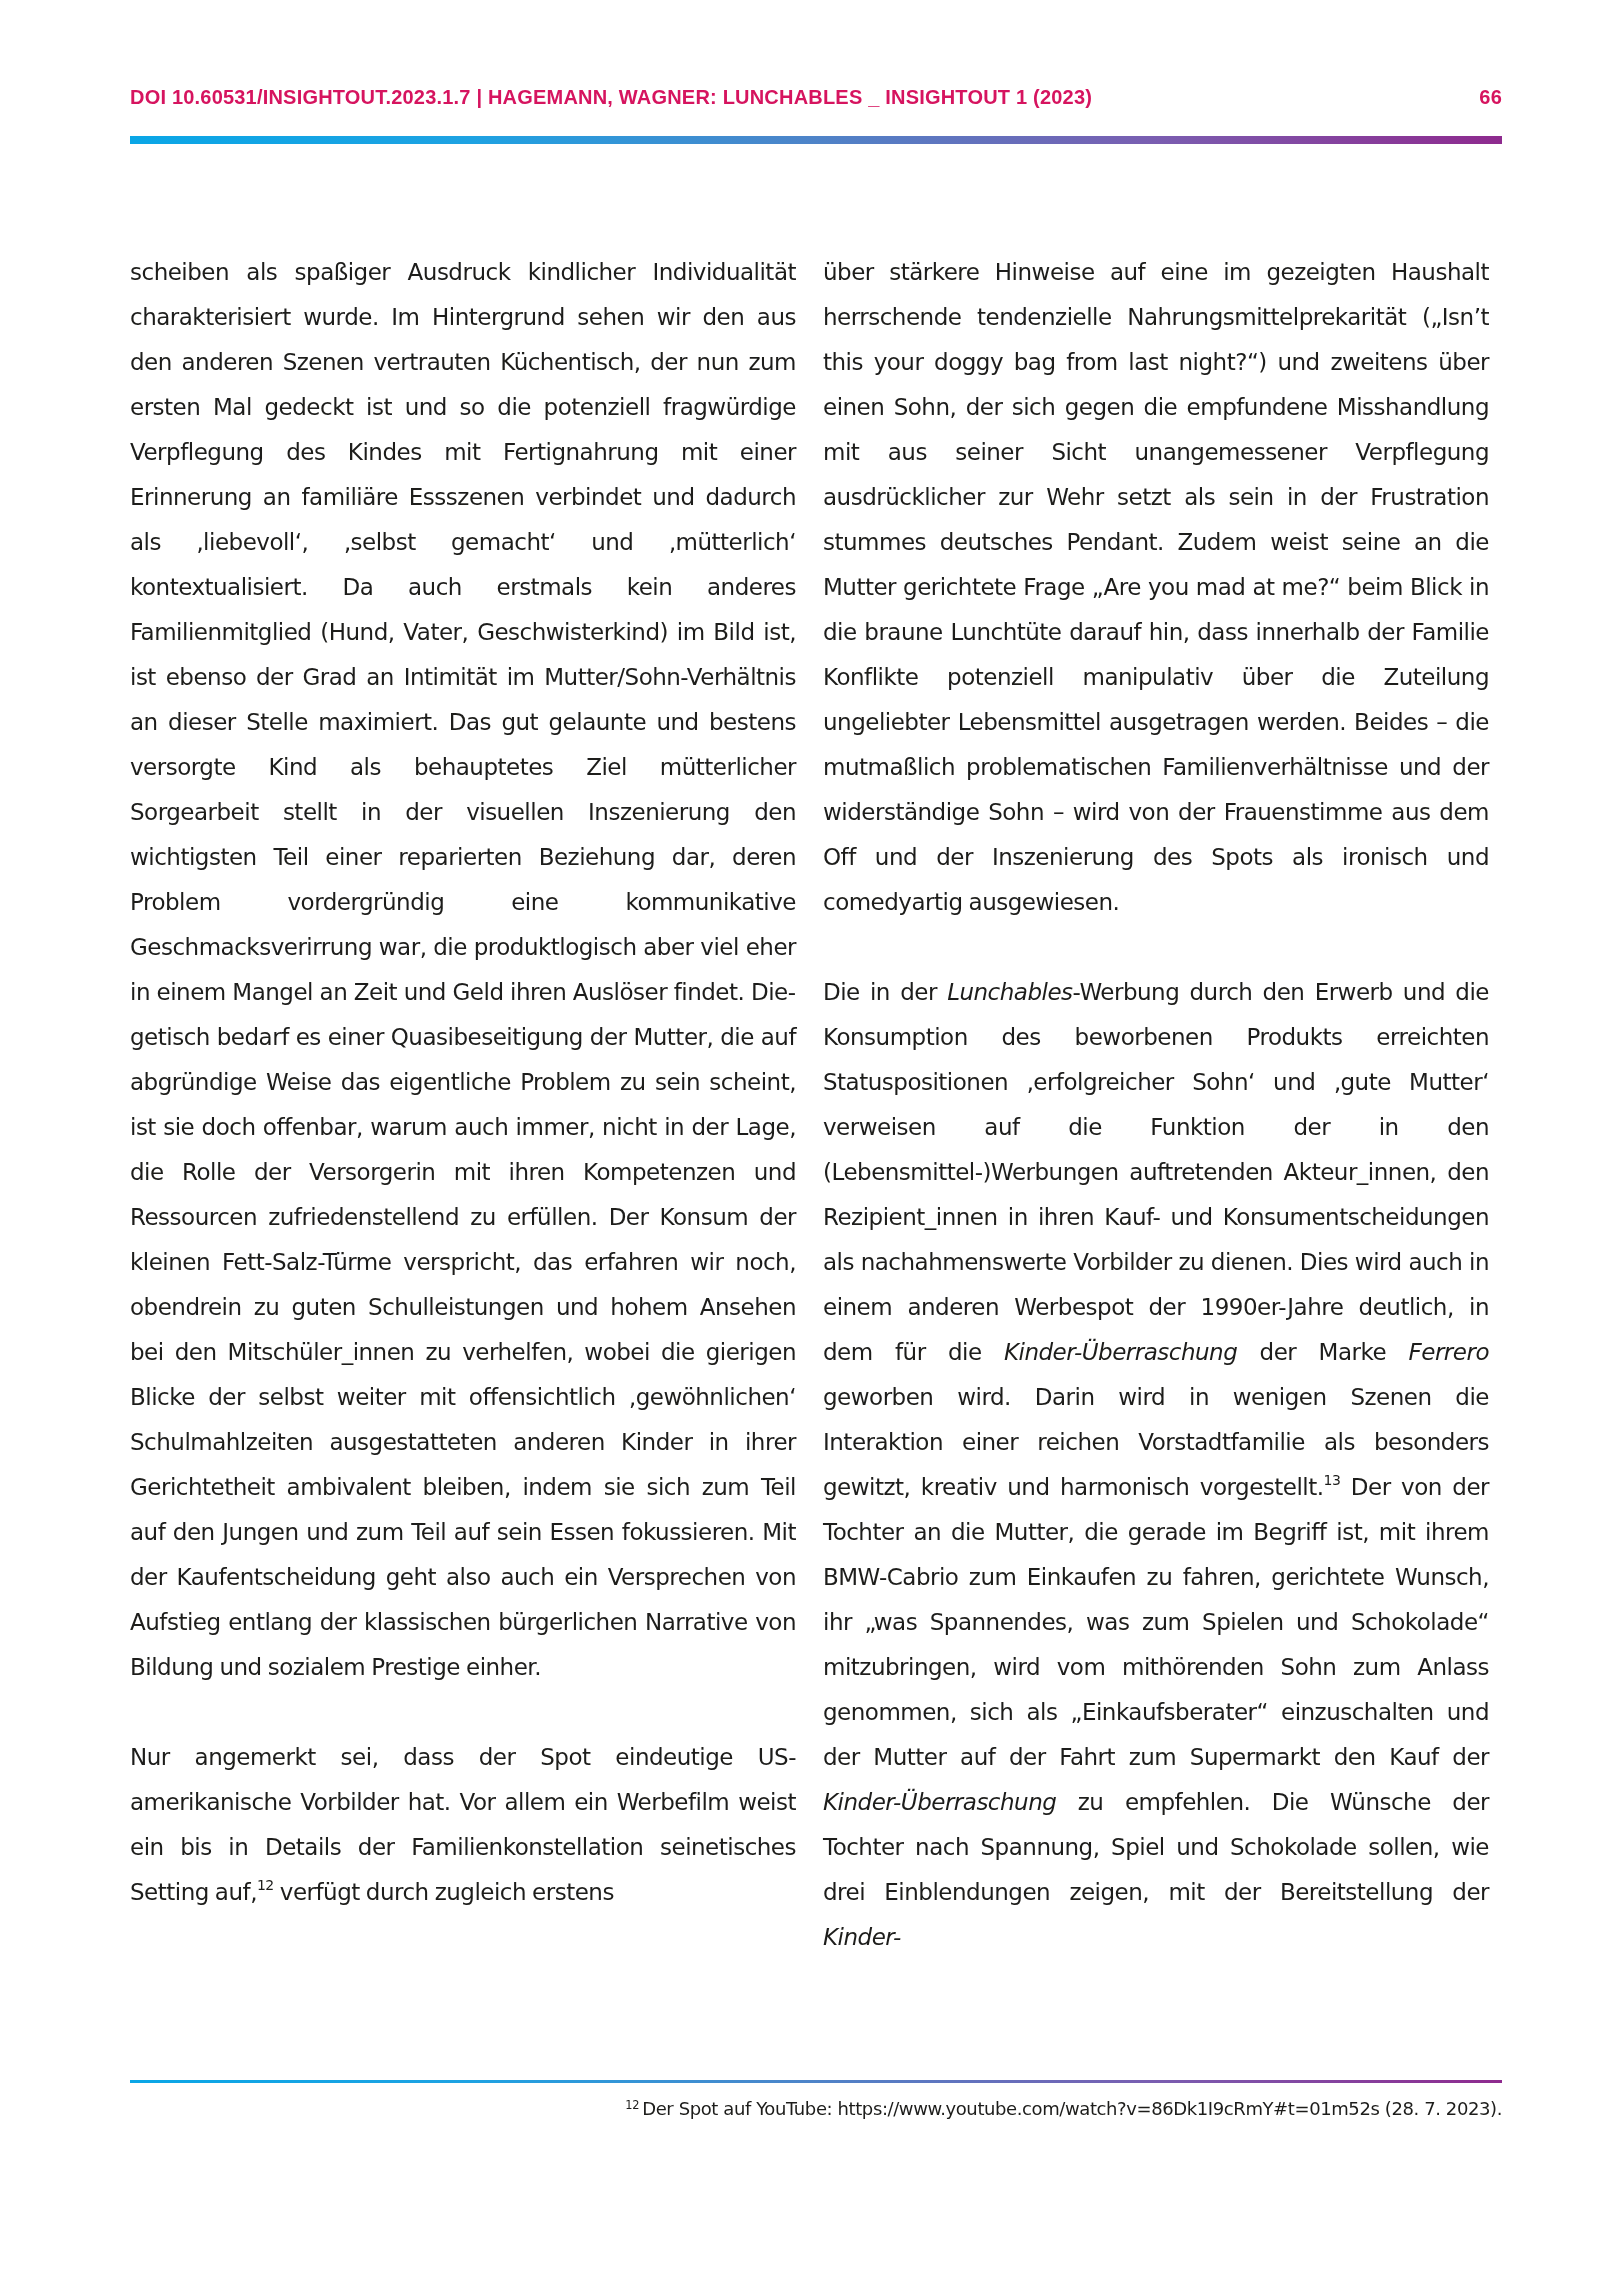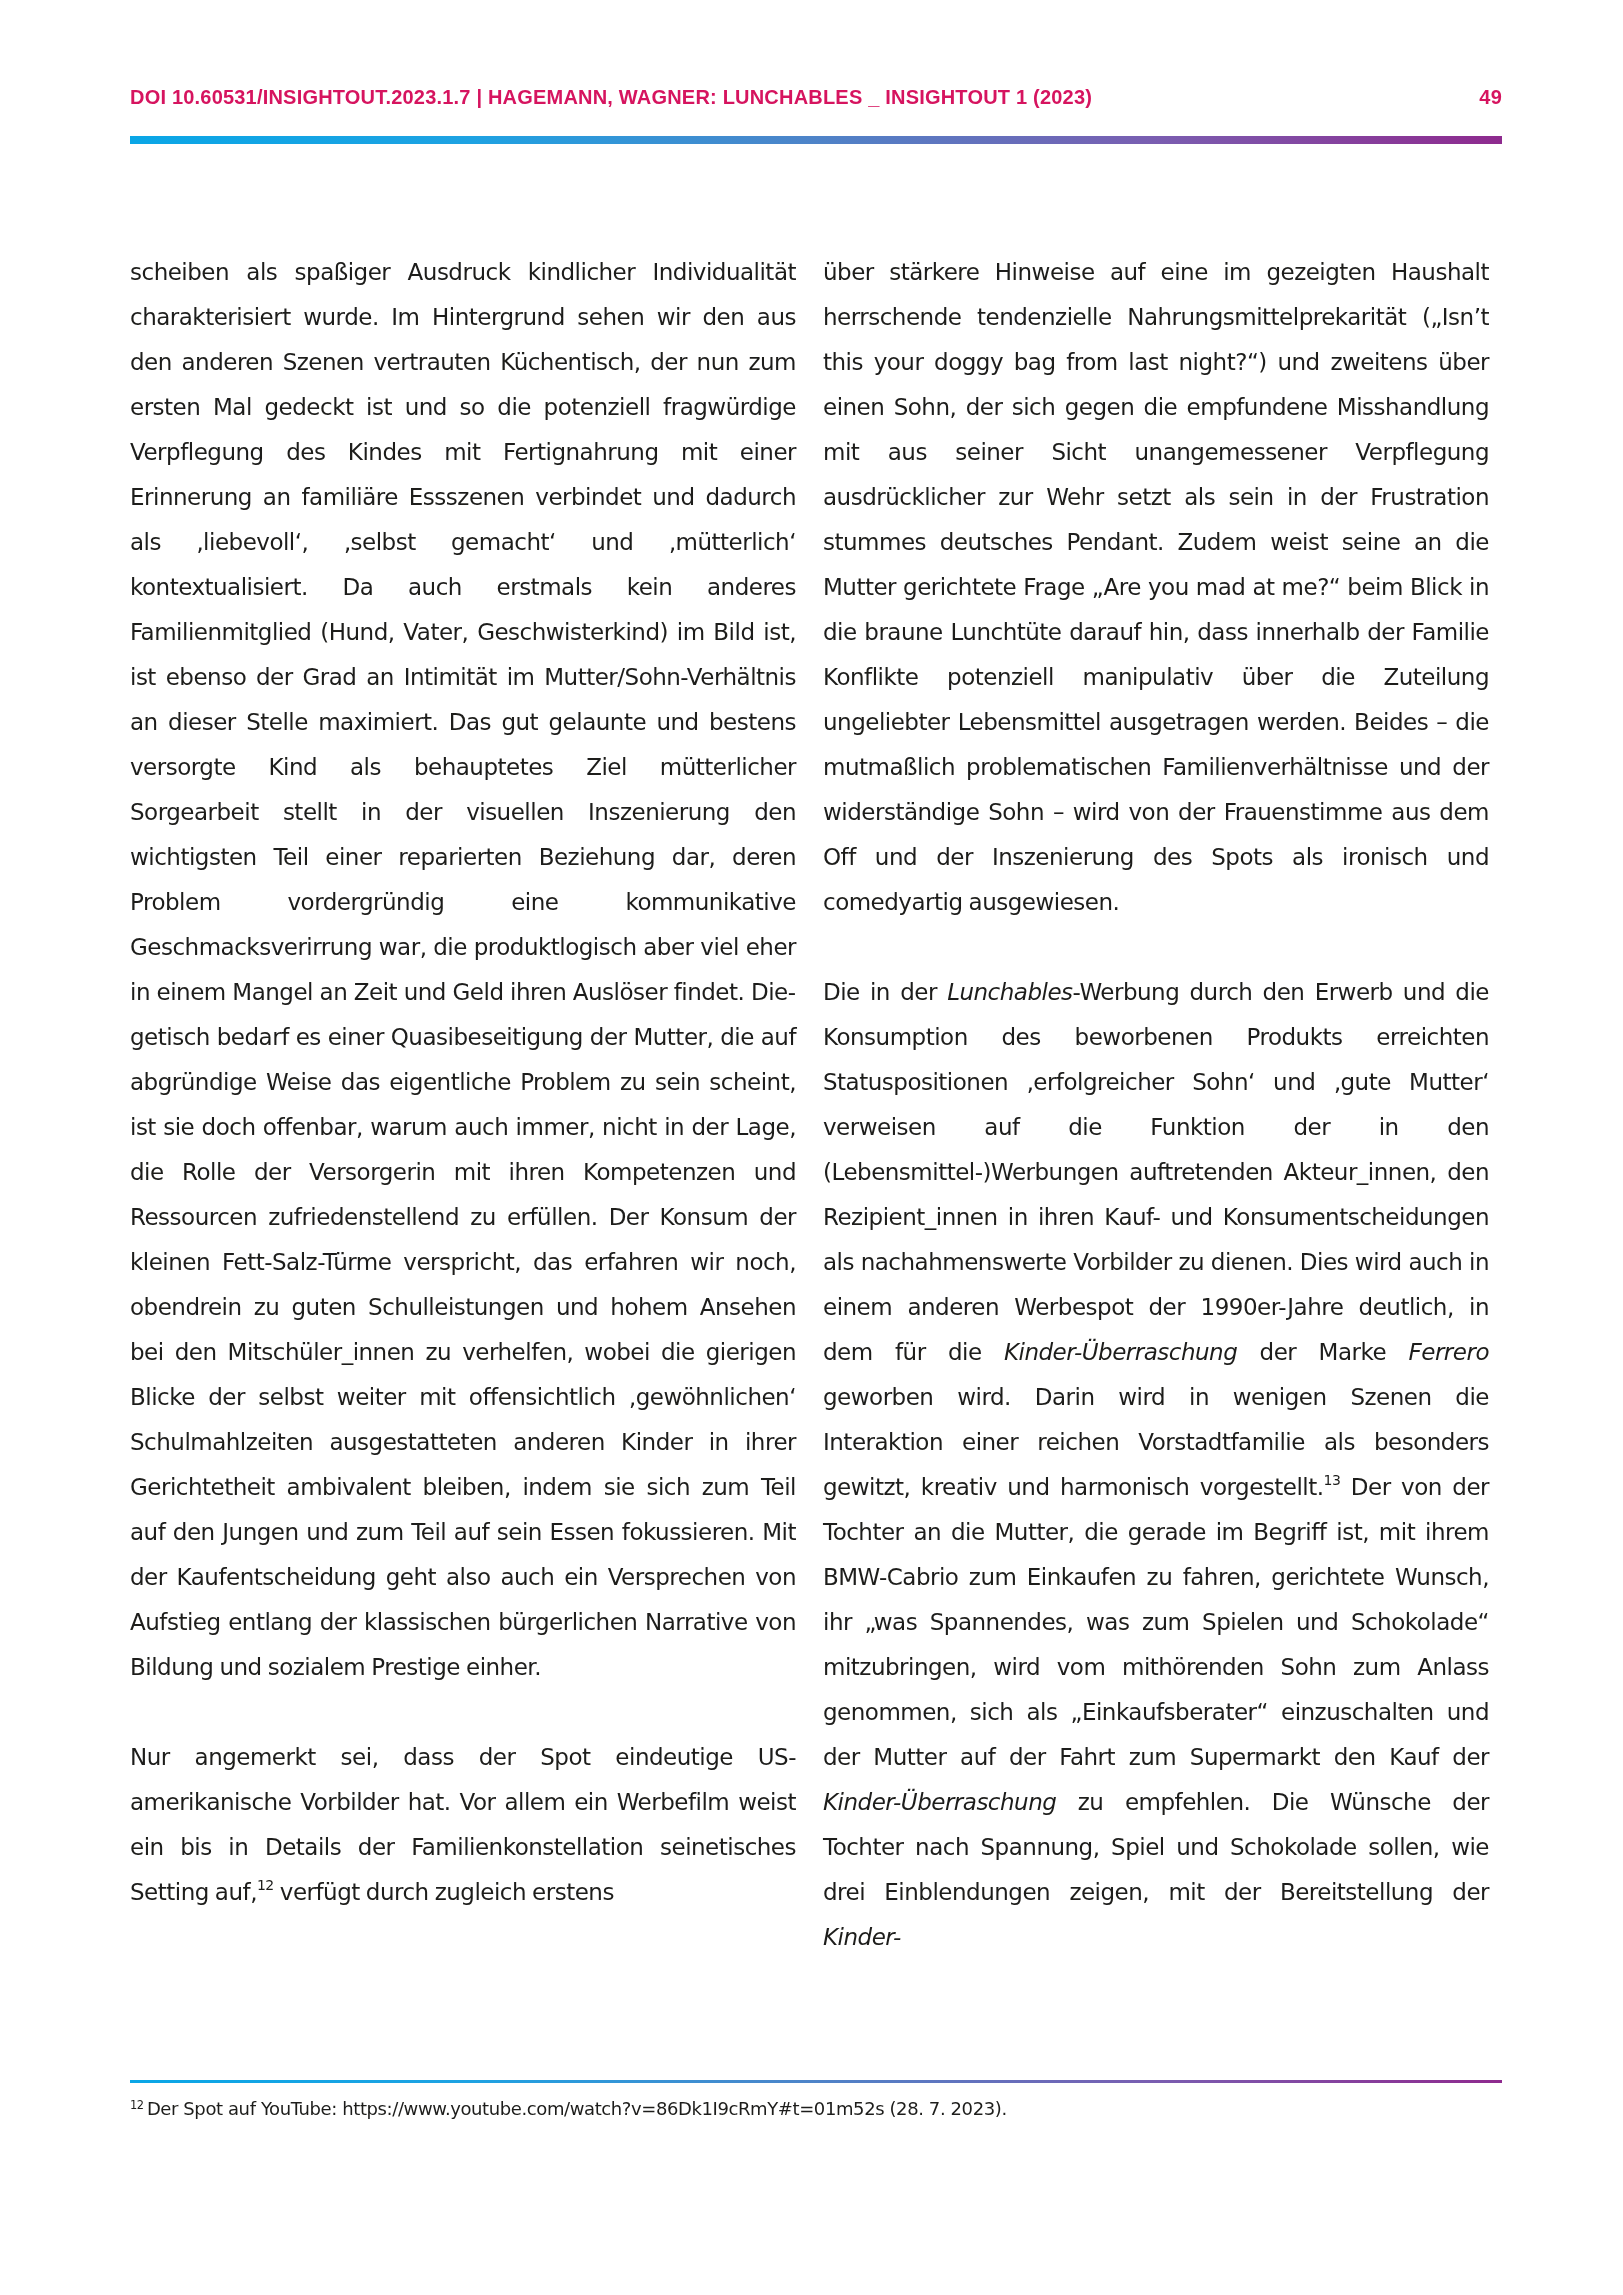--- a/index.html
+++ b/index.html
@@ -17,29 +17,29 @@
   .para { margin: 0; font-family: "DejaVu Sans", sans-serif; font-size: 23px;
           line-height: 45px; text-align: justify; hyphens: manual;
           letter-spacing: -0.5px; word-spacing: -0.8px; }
   .para + .para { margin-top: 45px; }
   .para .it { font-style: italic; }
   .para sup { font-size: 14px; line-height: 0; vertical-align: 9.7px; }
   .foot-bar { position: absolute; left: 130px; top: 2080px; width: 1372px; height: 3.2px;
               background: linear-gradient(to right, #0aa6e6 0%, #1ea2e2 25%, #4e83c8 50%, #7a5db0 75%, #8e2a8e 100%); }
   .footnotes { position: absolute; left: 130px; top: 2094px; width: 1372px; }
   .footnote { font-family: "DejaVu Sans", sans-serif; font-size: 18px; line-height: 29px;
-              letter-spacing: -0.4px; color: #1d1d1b; }
+              letter-spacing: -0.4px; color: #1d1d1b; text-align: right; }
   .footnote sup { font-size: 11.4px; line-height: 0; vertical-align: 6.5px; margin-right: 3.2px; }
 </style>
 </head>
 <body>
 
 <header class="running-head" style="color: rgb(214, 20, 95);">
   <span>DOI 10.60531/INSIGHTOUT.2023.1.7 | HAGEMANN, WAGNER: LUNCHABLES _ INSIGHTOUT 1 (2023)</span>
-  <span>49</span>
+  <span>66</span>
 </header>
 <div class="head-bar"></div>
 
 <section class="col col-left">
     <p class="para"><span>scheiben als spaßiger Ausdruck kindlicher Individua­lität charakterisiert wurde. Im Hintergrund sehen wir den aus den anderen Szenen vertrauten Küchen­tisch, der nun zum ersten Mal gedeckt ist und so die potenziell fragwürdige Verpflegung des Kindes mit Fertignahrung mit einer Erinnerung an familiäre Ess­szenen verbindet und dadurch als ‚liebevoll‘, ‚selbst gemacht‘ und ‚mütterlich‘ kontextualisiert. Da auch erstmals kein anderes Familienmitglied (Hund, Vater, Geschwisterkind) im Bild ist, ist ebenso der Grad an Intimität im Mutter/Sohn-Verhältnis an dieser Stelle maximiert. Das gut gelaunte und bestens versorgte Kind als behauptetes Ziel mütterlicher Sorgearbeit stellt in der visuellen Inszenierung den wichtigsten Teil einer reparierten Beziehung dar, deren Problem vordergründig eine kommunikative Geschmacksver­irrung war, die produktlogisch aber viel eher in einem Mangel an Zeit und Geld ihren Auslöser findet. Die­getisch bedarf es einer Quasibeseitigung der Mutter, die auf abgründige Weise das eigentliche Problem zu sein scheint, ist sie doch offenbar, warum auch immer, nicht in der Lage, die Rolle der Versorgerin mit ihren Kompetenzen und Ressourcen zufriedenstellend zu erfüllen. Der Konsum der kleinen Fett-Salz-Türme ver­spricht, das erfahren wir noch, obendrein zu guten Schulleistungen und hohem Ansehen bei den Mit­schüler_innen zu verhelfen, wobei die gierigen Blicke der selbst weiter mit offensichtlich ‚gewöhnlichen‘ Schulmahlzeiten ausgestatteten anderen Kinder in ihrer Gerichtetheit ambivalent bleiben, indem sie sich zum Teil auf den Jungen und zum Teil auf sein Essen fokussieren. Mit der Kaufentscheidung geht also auch ein Versprechen von Aufstieg entlang der klassischen bürgerlichen Narrative von Bildung und sozialem Prestige einher.</span></p>
     <p class="para"><span>Nur angemerkt sei, dass der Spot eindeutige US-amerikanische Vorbilder hat. Vor allem ein Werbefilm weist ein bis in Details der Familienkonstellation seine­tisches Setting auf,</span><sup>12</sup><span> verfügt durch zugleich erstens</span></p>
   </section>
 <section class="col col-right">
     <p class="para"><span>über stärkere Hinweise auf eine im gezeigten Haus­halt herrschende tendenzielle Nahrungsmittelpre­karität („Isn’t this your doggy bag from last night?“) und zweitens über einen Sohn, der sich gegen die empfundene Misshandlung mit aus seiner Sicht un­angemessener Verpflegung ausdrücklicher zur Wehr setzt als sein in der Frustration stummes deutsches Pendant. Zudem weist seine an die Mutter gerichtete Frage „Are you mad at me?“ beim Blick in die brau­ne Lunchtüte darauf hin, dass innerhalb der Familie Konflikte potenziell manipulativ über die Zuteilung ungeliebter Lebensmittel ausgetragen werden. Bei­des – die mutmaßlich problematischen Familienver­hältnisse und der widerständige Sohn – wird von der Frauenstimme aus dem Off und der Inszenierung des Spots als ironisch und comedyartig ausgewiesen.</span></p>
     <p class="para"><span>Die in der </span><span class="it">Lunchables</span><span>-Werbung durch den Erwerb und die Konsumption des beworbenen Produkts er­reichten Statuspositionen ‚erfolgreicher Sohn‘ und ‚gute Mutter‘ verweisen auf die Funktion der in den (Lebensmittel-)Werbungen auftretenden Akteur_in­nen, den Rezipient_innen in ihren Kauf- und Konsum­entscheidungen als nachahmenswerte Vorbilder zu dienen. Dies wird auch in einem anderen Werbespot der 1990er-Jahre deutlich, in dem für die </span><span class="it">Kinder-Überraschung</span><span> der Marke </span><span class="it">Ferrero</span><span> geworben wird. Darin wird in wenigen Szenen die Interaktion einer reichen Vorstadtfamilie als besonders gewitzt, krea­tiv und harmonisch vorgestellt.</span><sup>13</sup><span> Der von der Toch­ter an die Mutter, die gerade im Begriff ist, mit ihrem BMW-Cabrio zum Einkaufen zu fahren, gerichtete Wunsch, ihr „was Spannendes, was zum Spielen und Schokolade“ mitzubringen, wird vom mithörenden Sohn zum Anlass genommen, sich als „Einkaufsbe­rater“ einzuschalten und der Mutter auf der Fahrt zum Supermarkt den Kauf der </span><span class="it">Kinder-Überraschung</span><span> zu empfehlen. Die Wünsche der Tochter nach Span­nung, Spiel und Schokolade sollen, wie drei Einblen­dungen zeigen, mit der Bereitstellung der </span><span class="it">Kinder-</span></p>

